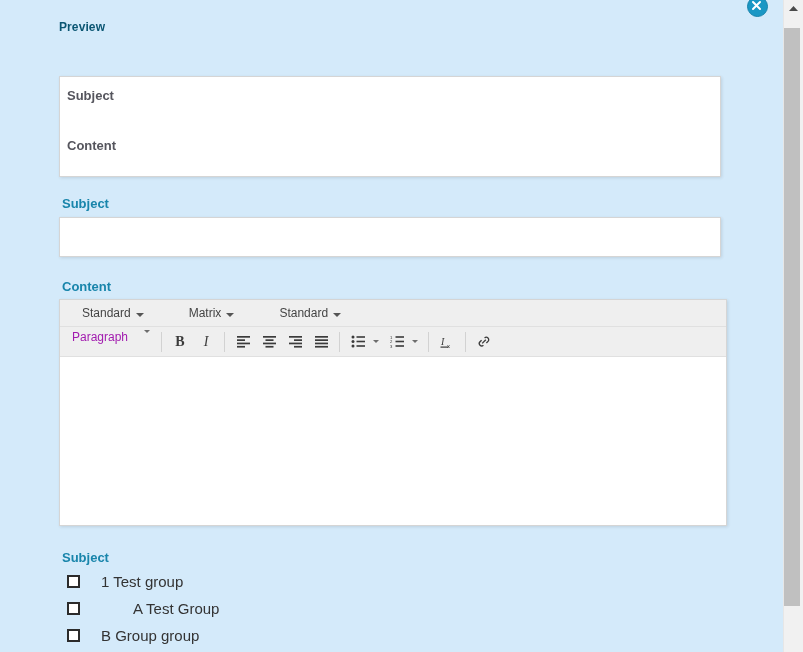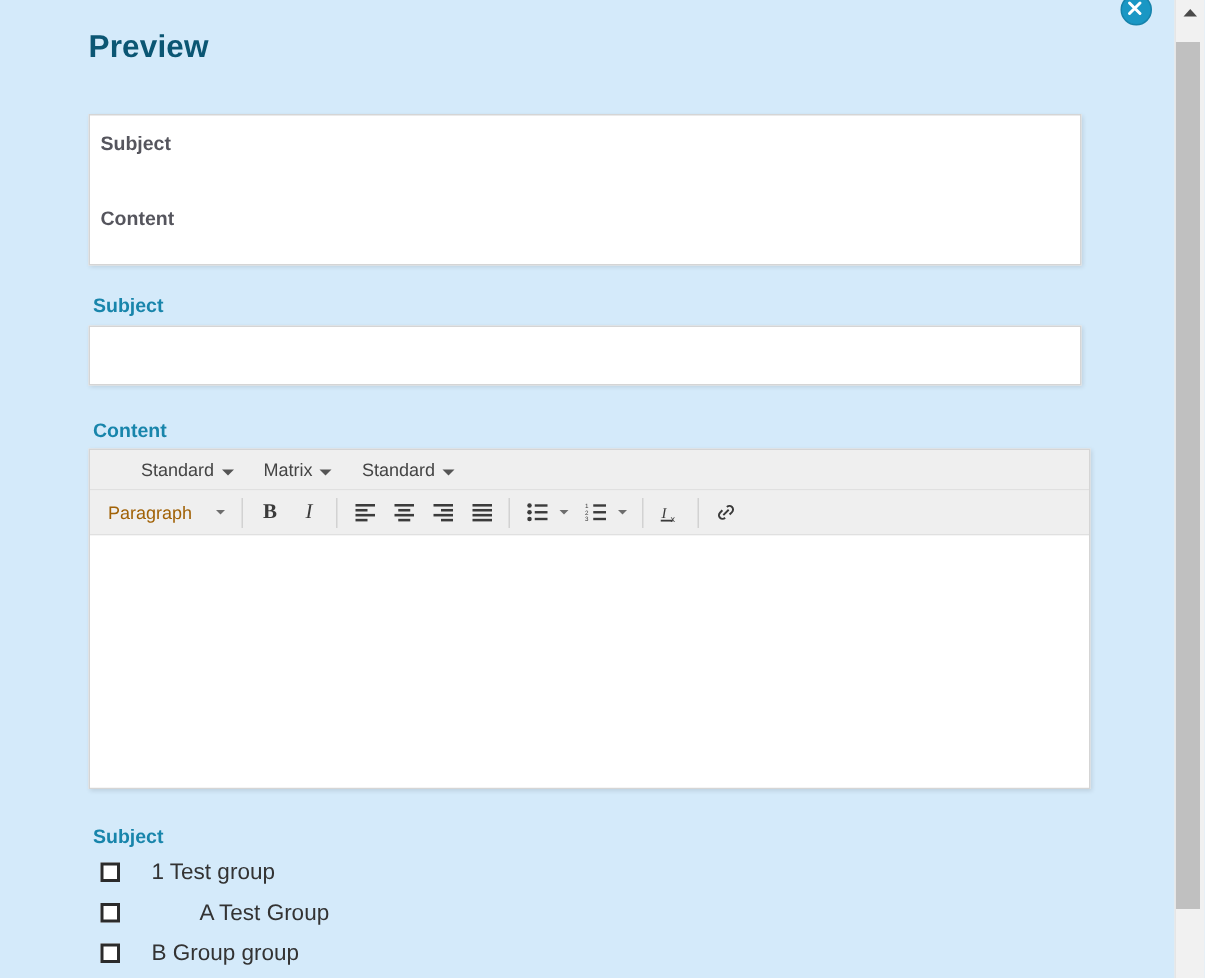--- a/index.html
+++ b/index.html
@@ -63,21 +63,21 @@
     width: 16px;
     height: 578px;
     background: #c0c0c0;
     cursor: pointer;
   }
   
   .title {
     position: absolute;
     left: 59px;
     top: 20px;
-    font-size: 21px;
+    font-size: 12px;
     font-weight: bold;
     color: #0b5673;
     letter-spacing: 0.1px;
   }
   
   .preview-box {
     position: absolute;
     left: 59px;
     top: 76px;
     width: 662px;
@@ -136,21 +136,21 @@
     background: #ffffff;
     box-sizing: border-box;
   }
   .toolbar-row {
     display: flex;
     align-items: center;
     background: #efefef;
     border-bottom: 1px solid #e0e0e0;
     box-sizing: border-box;
   }
-  .toolbar-row-1 { height: 27px; padding-left: 24px; }
+  .toolbar-row-1 { height: 27px; padding-left: 12px; gap: 25px; }
   .toolbar-row-2 { height: 30px; padding-left: 4px; }
   .tb-menu {
     font-size: 12px;
     color: #444;
     padding: 0 10px;
     height: 21px;
     line-height: 21px;
     cursor: pointer;
     display: flex;
     align-items: center;
@@ -168,24 +168,23 @@
     display: inline-block;
     width: 0; height: 0;
     border-left: 3.5px solid transparent;
     border-right: 3.5px solid transparent;
     border-top: 3.5px solid #6d6d6d;
   }
   .tb-select {
     width: 92px;
     height: 24px;
     display: flex;
-    align-items: center;
     justify-content: space-between;
     font-size: 12px;
-    color: #a16207;
+    color: #a21caf;
     padding: 0 6px 0 8px;
     cursor: pointer;
     box-sizing: border-box;
   }
   .tb-sep {
     width: 1px;
     height: 20px;
     background: #d2d2d2;
     margin: 0 5px;
   }

